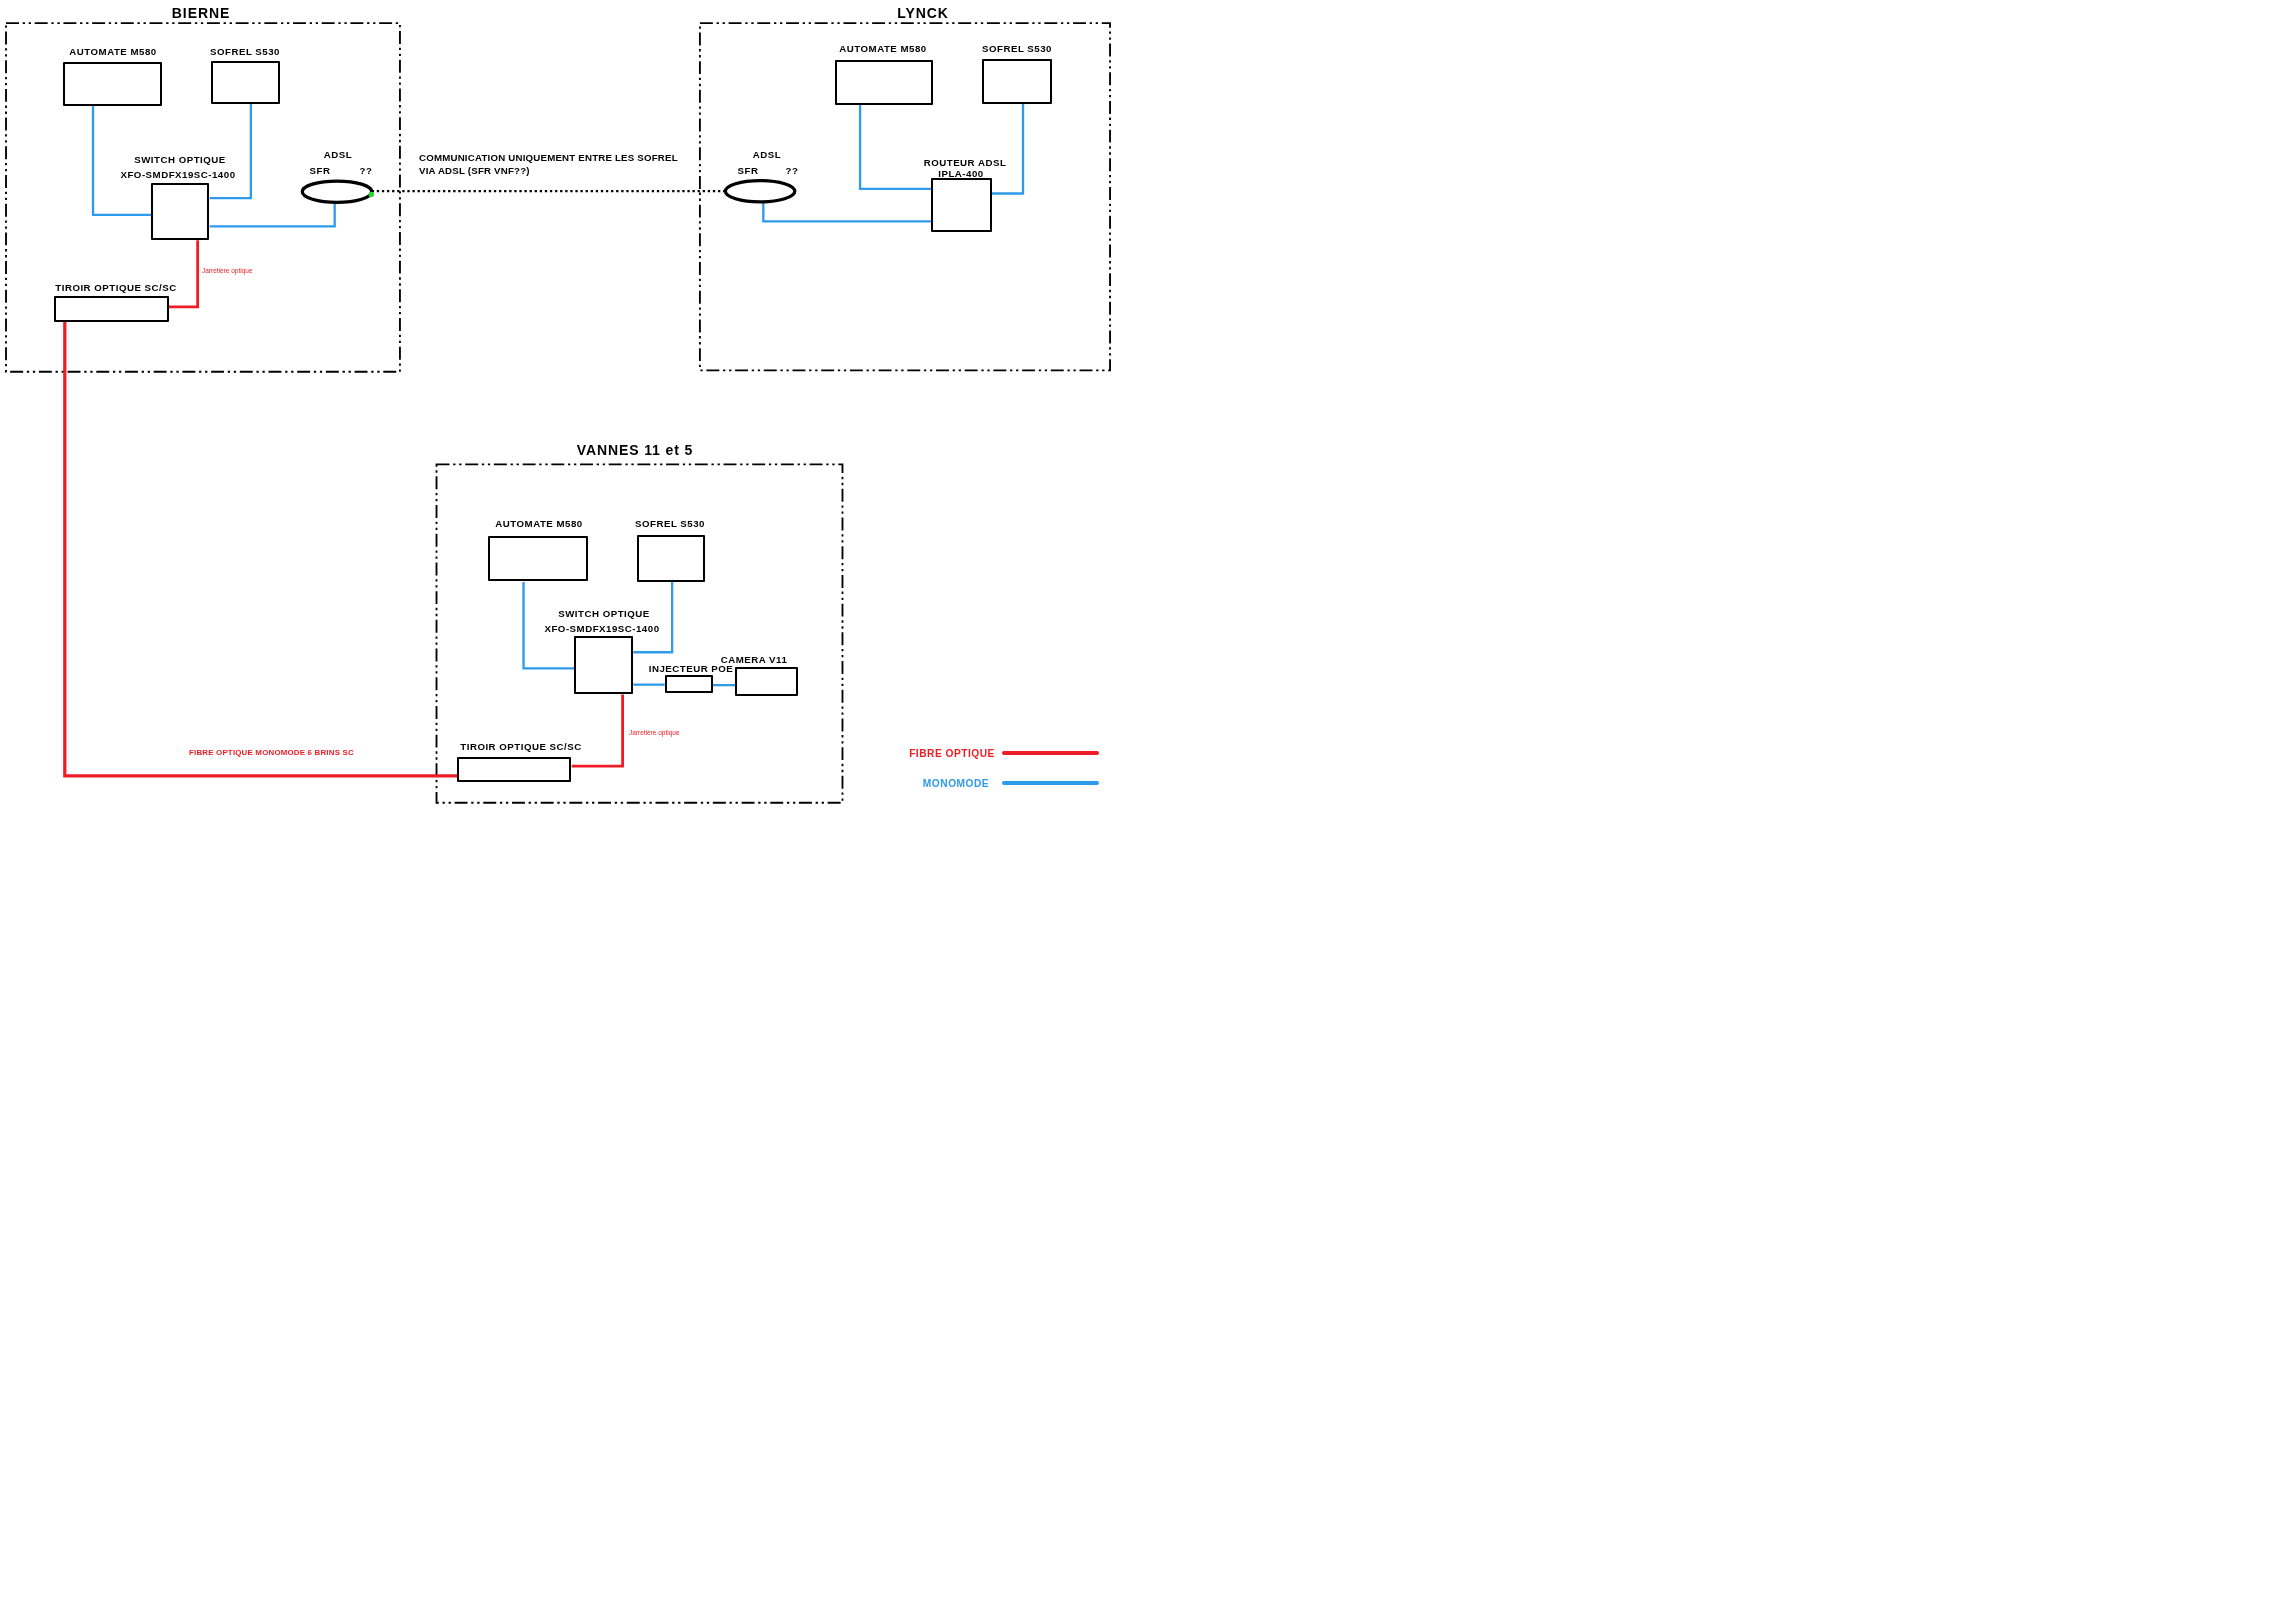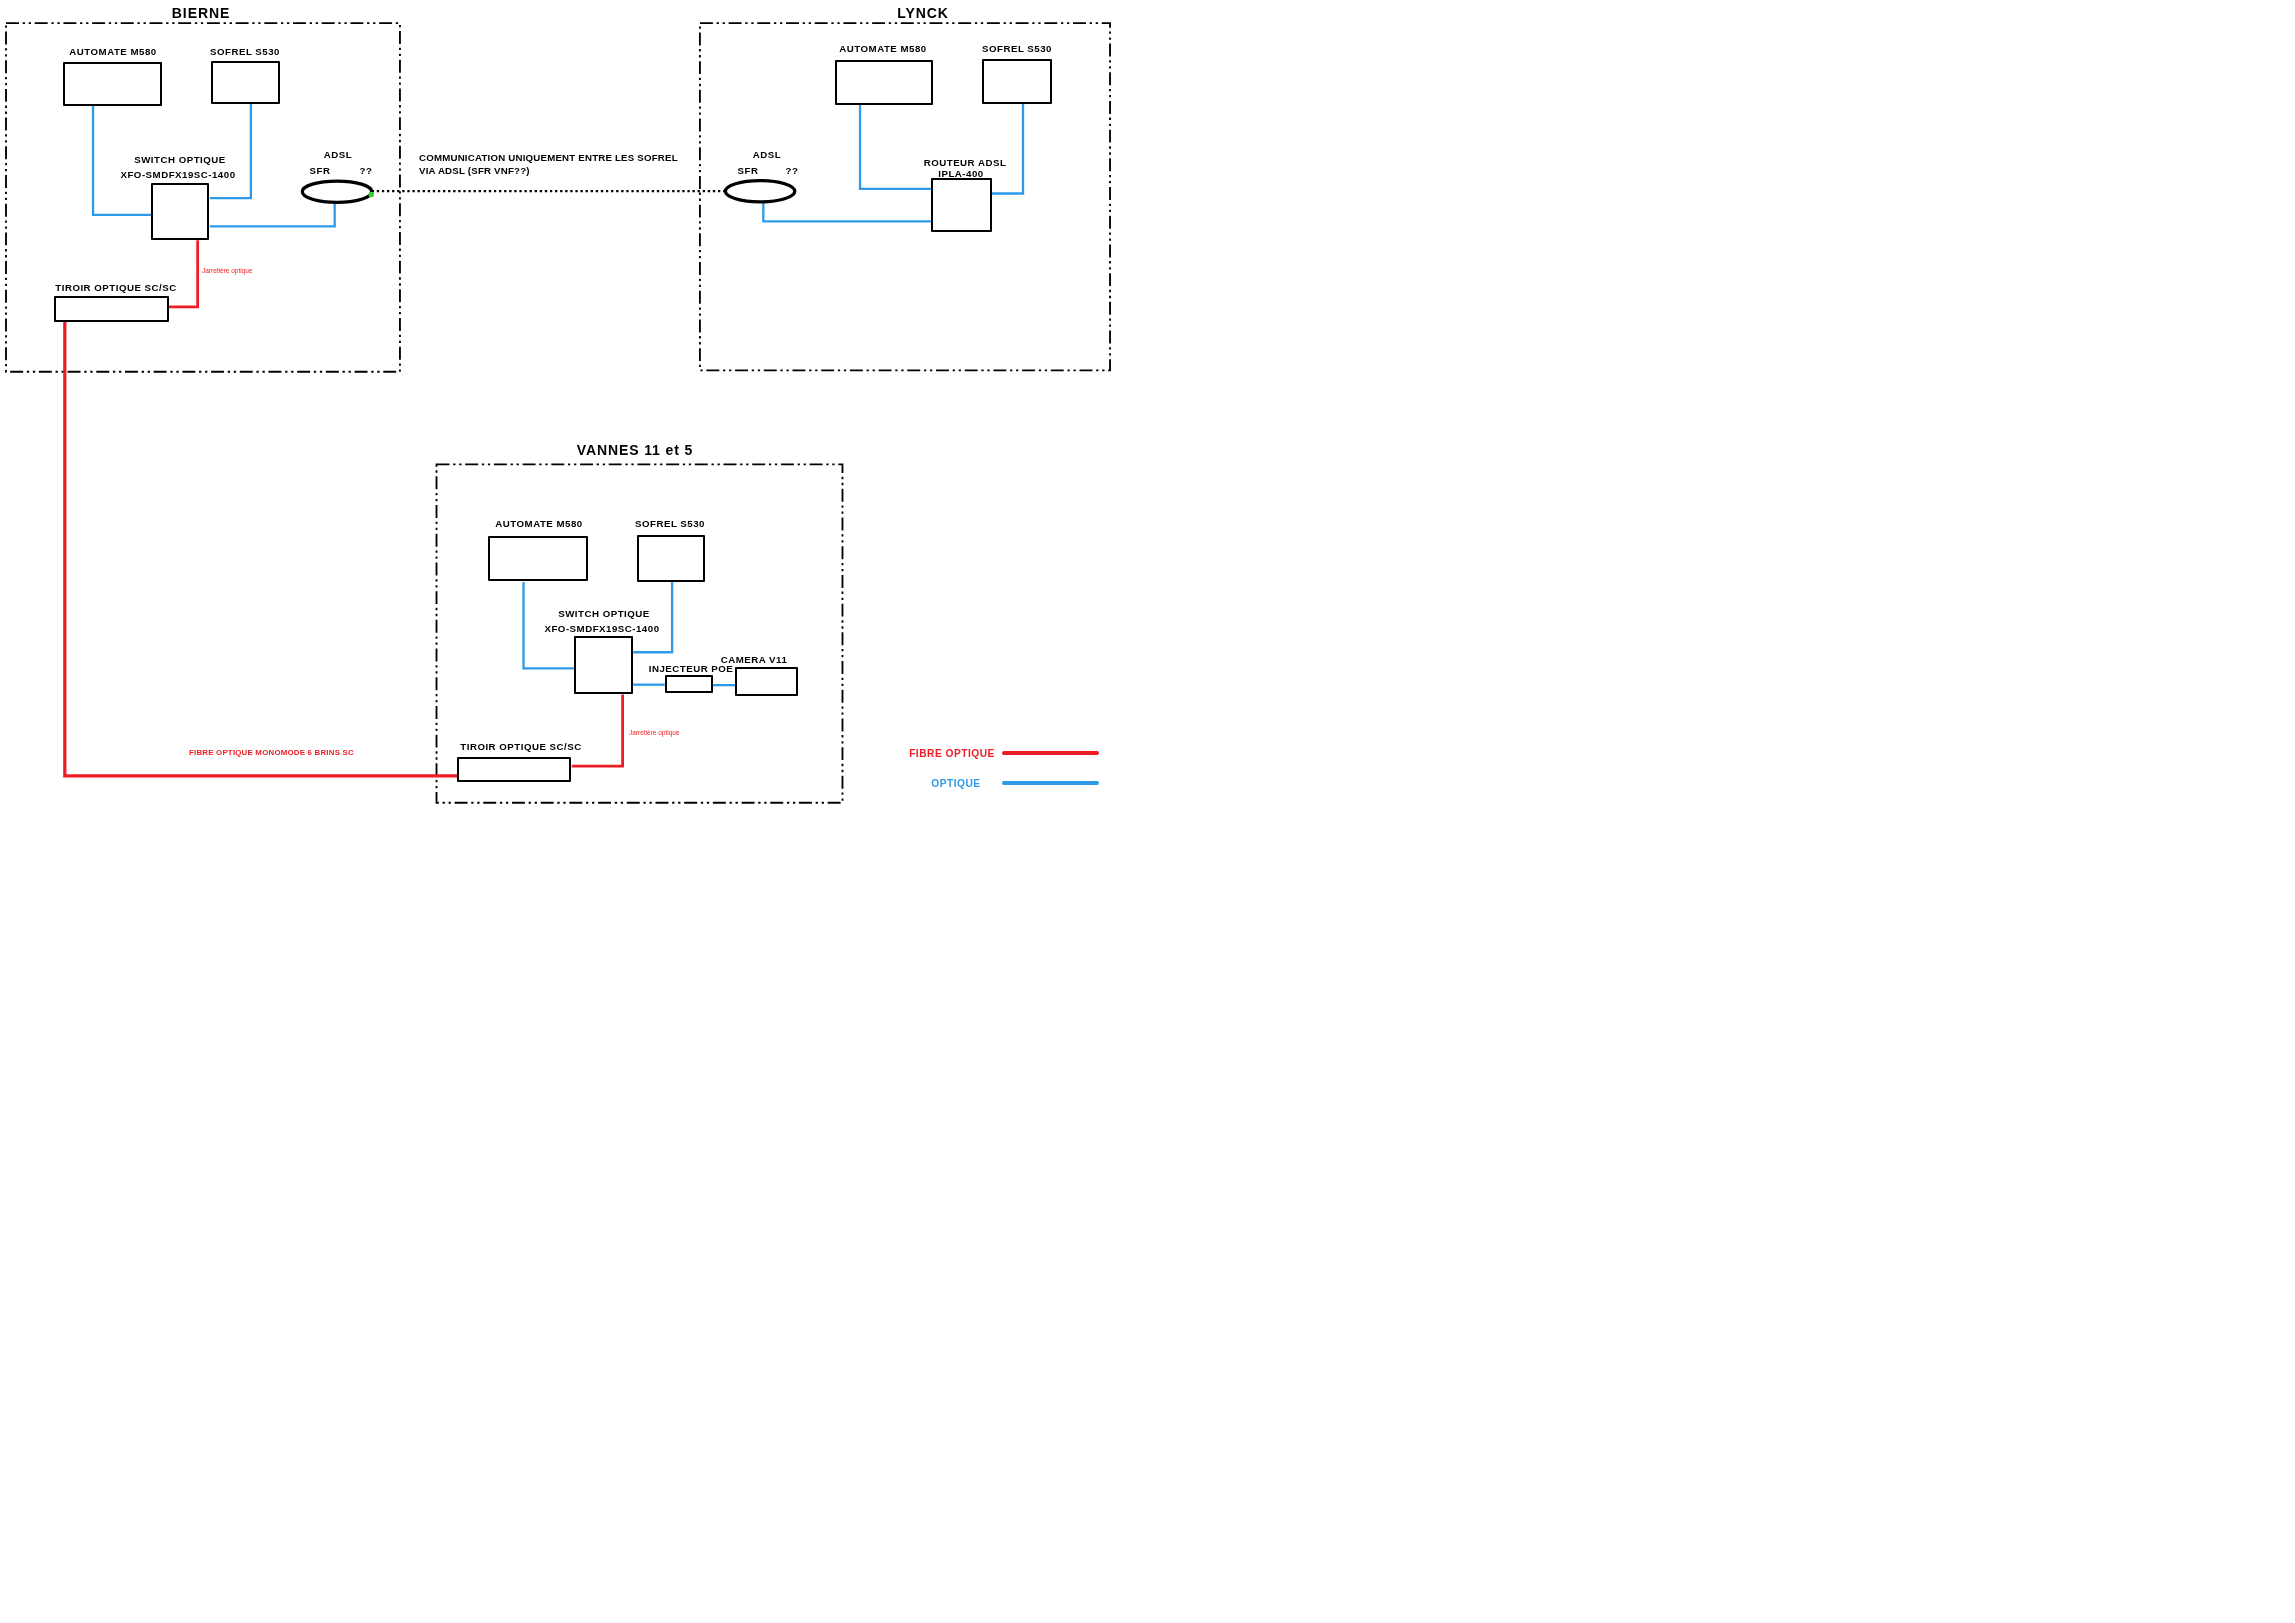--- a/index.html
+++ b/index.html
@@ -116,17 +116,17 @@
   <div class="red-note" style="left:629px;top:729px;">Jarretière optique</div>
 
   <div class="lbl" style="left:521px;top:746px;">TIROIR OPTIQUE SC/SC</div>
   <div class="box" style="left:457px;top:757px;width:114px;height:25px;"></div>
 
   <div class="fibre-run" style="left:157px;top:748px;padding-left:32px;">FIBRE OPTIQUE MONOMODE 6 BRINS SC</div>
 
   <div class="legend-text fibre" style="left:952px;top:753px;">FIBRE OPTIQUE</div>
   <div class="legend-line" style="left:1002px;top:751px;width:97px;background:#ee1d25;"></div>
 
-  <div class="legend-text eth" style="left:956px;top:783px;">OPTIQUE</div>
+  <div class="legend-text eth" style="left:956px;top:783px;">MONOMODE</div>
   <div class="legend-line" style="left:1002px;top:781px;width:97px;background:#2e9bea;"></div>
 
 </div>
 
 
 </body></html>

